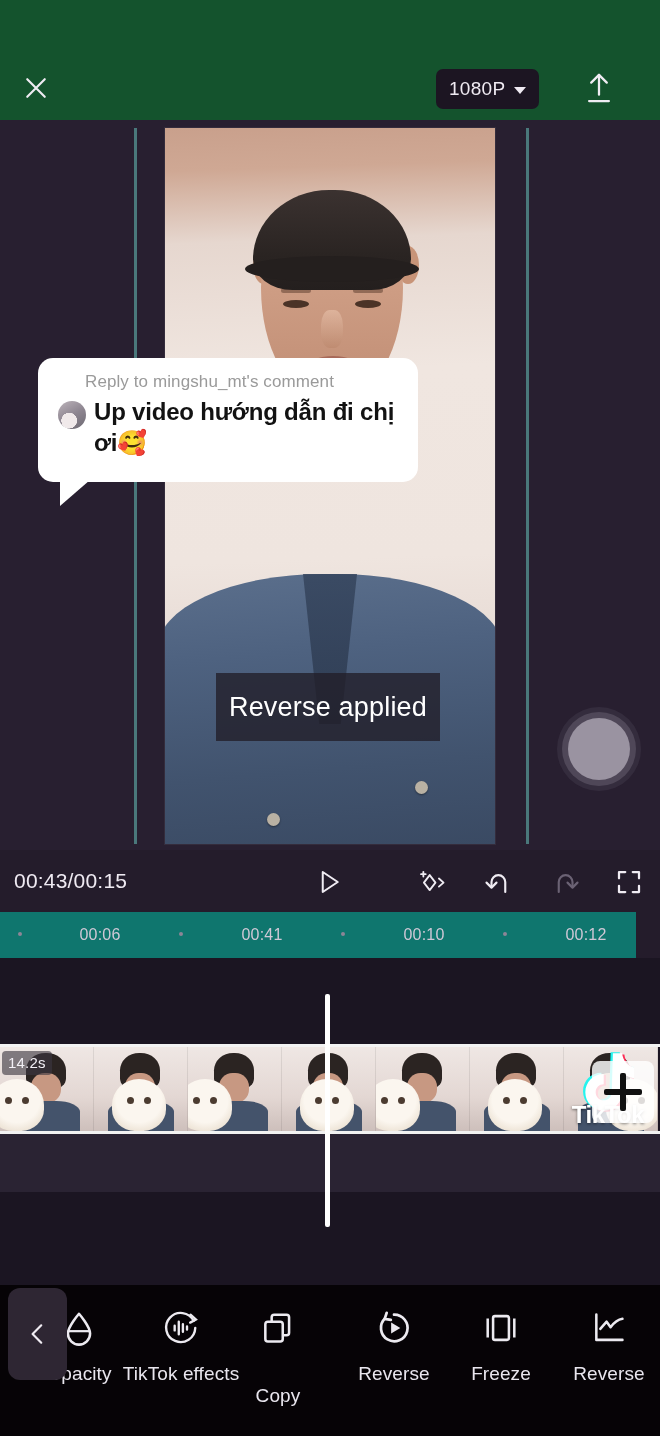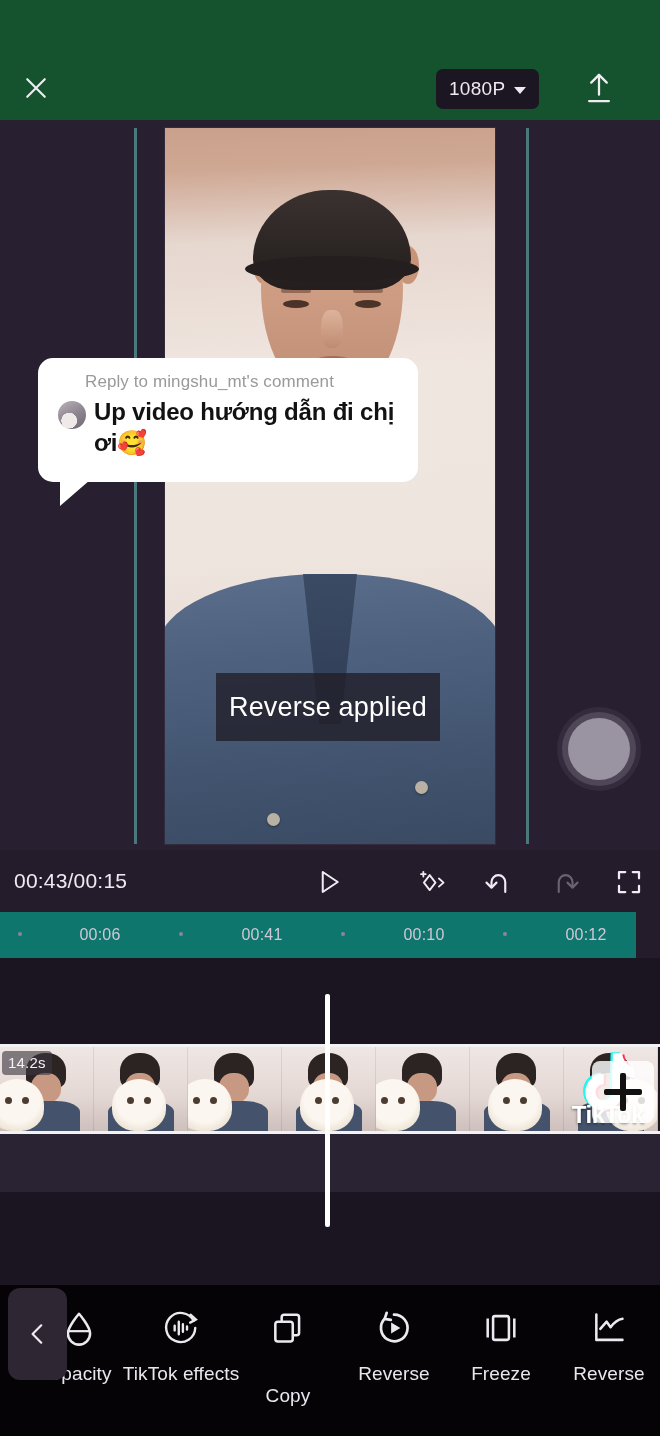--- a/index.html
+++ b/index.html
@@ -352,21 +352,21 @@
   .tool .t-ico {
     width:42px; height:42px;
     display:flex; align-items:center; justify-content:center;
   }
   .tool .t-ico svg { width:38px; height:38px; }
   .tool .t-lab {
     color:#e9e6ee; font-size:19px; letter-spacing:.1px; white-space:nowrap;
   }
   .tool-opacity { left:26px; }
   .tool-voice   { left:128px; }
-  .tool-copy    { left:235px;gap:36px; }
+  .tool-copy    { left:225px;gap:36px; }
   .tool-reverse { left:341px; }
   .tool-freeze  { left:448px; }
   .tool-graphs  { left:556px; }
 
   .back-overlay {
     position:absolute; left:8px; top:1288px;
     width:59px; height:92px;
     background:#2e2633; border-radius:12px;
     display:flex; align-items:center; justify-content:center;
   }

